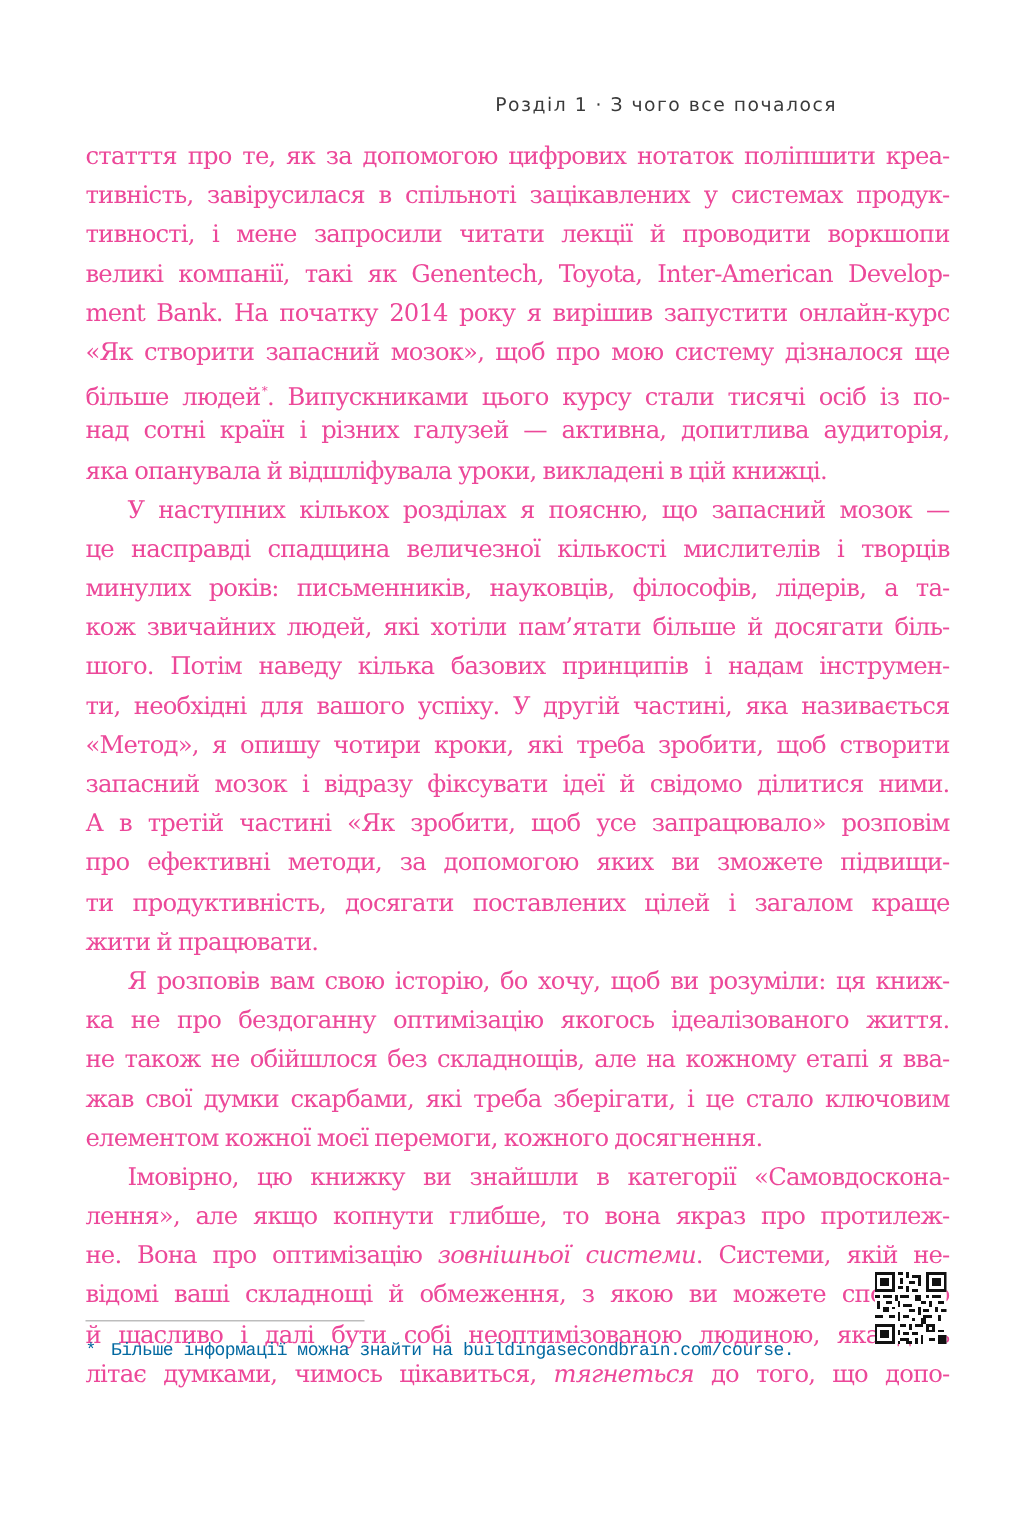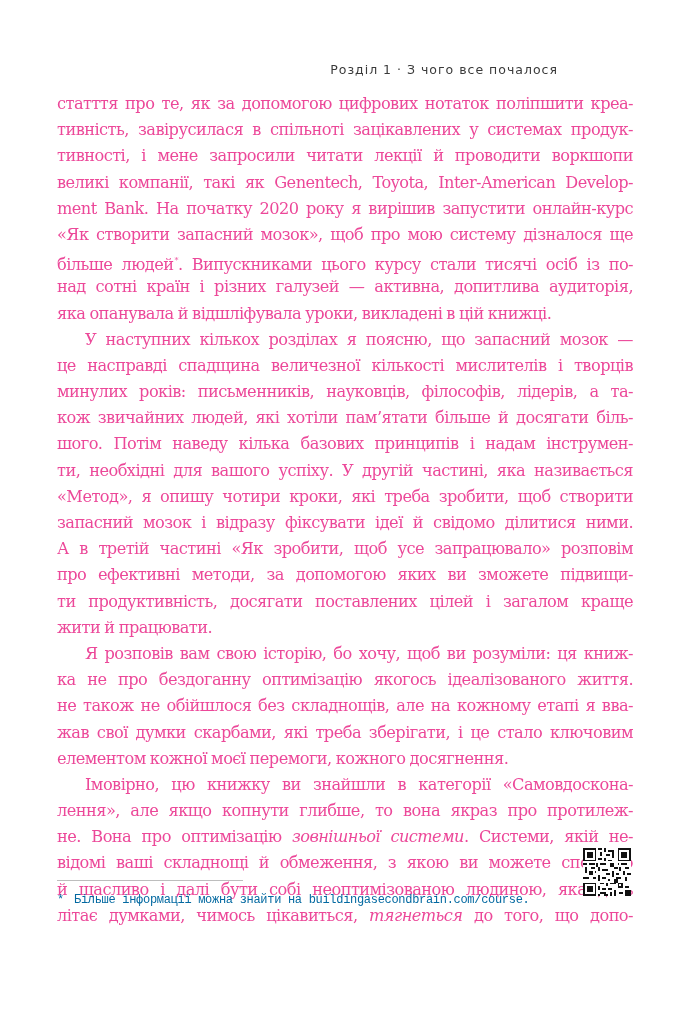--- a/index.html
+++ b/index.html
@@ -34,21 +34,21 @@
 <div class="page">
   <div class="running-head">Розділ 1 · З чого все почалося</div>
 
   <div class="body-text">
 
     <div>
       <span class="line">статття про те, як за допомогою цифрових нотаток поліпшити креа-</span>
       <span class="line">тивність, завірусилася в спільноті зацікавлених у системах продук-</span>
       <span class="line">тивності, і мене запросили читати лекції й проводити воркшопи</span>
       <span class="line">великі компанії, такі як Genentech, Toyota, Inter-American Develop-</span>
-      <span class="line">ment Bank. На початку 2020 року я вирішив запустити онлайн-курс</span>
+      <span class="line">ment Bank. На початку 2014 року я вирішив запустити онлайн-курс</span>
       <span class="line">«Як створити запасний мозок», щоб про мою систему дізналося ще</span>
       <span class="line"><span>більше людей</span><sup class="fn">*</sup><span>. Випускниками цього курсу стали тисячі осіб із по-</span></span>
       <span class="line">над сотні країн і різних галузей — активна, допитлива аудиторія,</span>
       <span class="line last">яка опанувала й відшліфувала уроки, викладені в цій книжці.</span>
     </div>
 
     <div>
       <span class="line indent">У наступних кількох розділах я поясню, що запасний мозок —</span>
       <span class="line">це насправді спадщина величезної кількості мислителів і творців</span>
       <span class="line">минулих років: письменників, науковців, філософів, лідерів, а та-</span>

